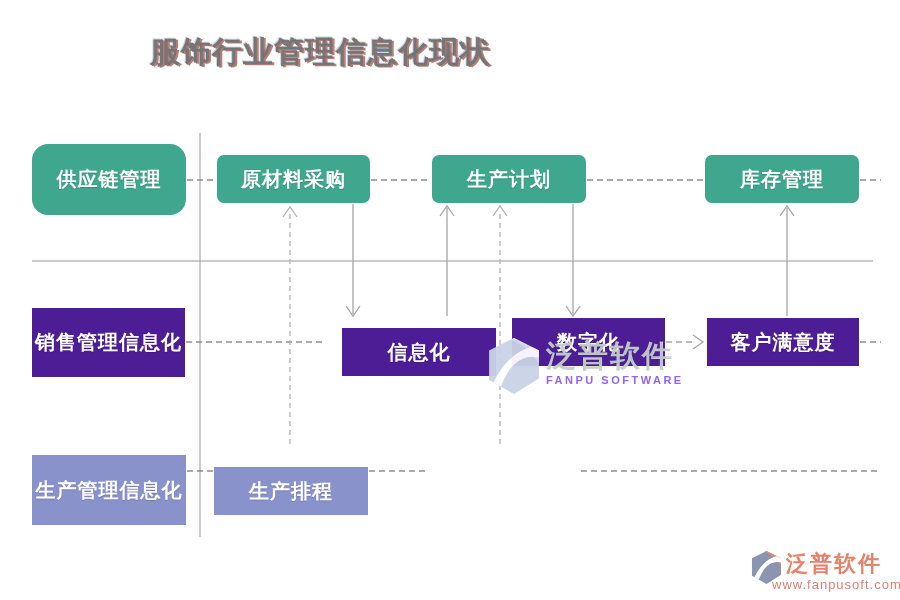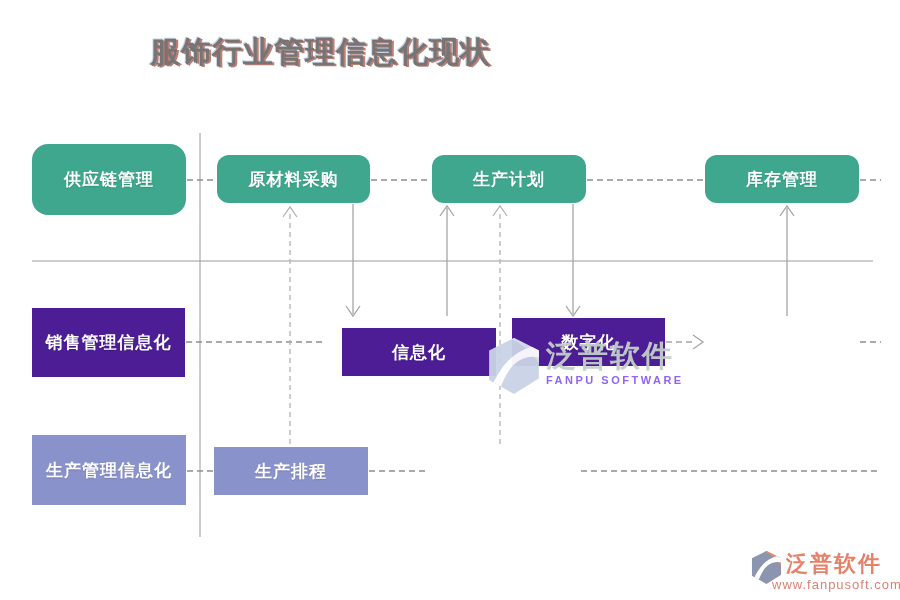--- a/index.html
+++ b/index.html
@@ -12,28 +12,28 @@
     position:absolute;left:150px;top:32px;width:500px;text-align:left;
     font-family:"DejaVu Serif","Liberation Serif",serif;
     font-size:30px;font-weight:bold;letter-spacing:1px;
     color:#757575;
     text-shadow:2px 1px 0 rgba(169,83,69,.75), -1px -1px 0 rgba(137,160,199,.45);
     white-space:nowrap;
   }
   
   .node{
     position:absolute;display:flex;align-items:center;justify-content:center;
-    color:#ffffff;font-weight:bold;font-size:17px;letter-spacing:1px;
+    color:#ffffff;font-weight:bold;font-size:20px;letter-spacing:1px;
     text-shadow:0 1px 1px rgba(0,0,0,.15);
     box-sizing:border-box;white-space:nowrap;
   }
-  .r1{background:#3EA78E;border-radius:12px;}
+  .r1{background:#3EA78E;border-radius:7px;}
   .r1.big{border-radius:16px;}
   .r2{background:#4c1d95;}
-  .r3{background:#8A92CB;}
+  .r3{background:#8A92CB;margin-top:20px;}
   
   #wires{position:absolute;left:0;top:0;width:900px;height:600px;}
   
   .watermark{position:absolute;left:486px;top:338px;display:flex;align-items:flex-start;opacity:.95;}
   .wm-text{margin-left:4px;}
   .wm-name{font-size:30px;font-weight:bold;color:#c3cfc8;letter-spacing:2px;line-height:36px;}
   .wm-sub{font-size:11px;font-weight:bold;color:#8b5cf6;letter-spacing:2.5px;line-height:13px;}
   
   .footer{position:absolute;left:750px;top:551px;display:flex;align-items:flex-start;}
   .ft-col{margin-left:3px;}
@@ -121,20 +121,23 @@
 
   <div class="node r2" style="left:32px;top:308px;width:153px;height:69px;">
       <span>销售管理信息化</span>
     </div>
   <div class="node r2" style="left:326px;top:328px;width:154px;height:48px;margin-left:16px;">
       <span>信息化</span>
     </div>
   <div class="node r2" style="left:512px;top:318px;width:153px;height:48px;">
       <span>数字化</span>
     </div>
+  <div class="node r2" style="left:707px;top:318px;width:152px;height:48px;">
+      <span>客户满意度</span>
+    </div>
 
   <div class="node r3" style="left:32px;top:435px;width:154px;height:70px;">
       <span>生产管理信息化</span>
     </div>
   <div class="node r3" style="left:214px;top:447px;width:154px;height:48px;">
       <span>生产排程</span>
     </div>
 
   <div class="watermark">
     <svg width="56" height="56" viewBox="0 0 36 36">

